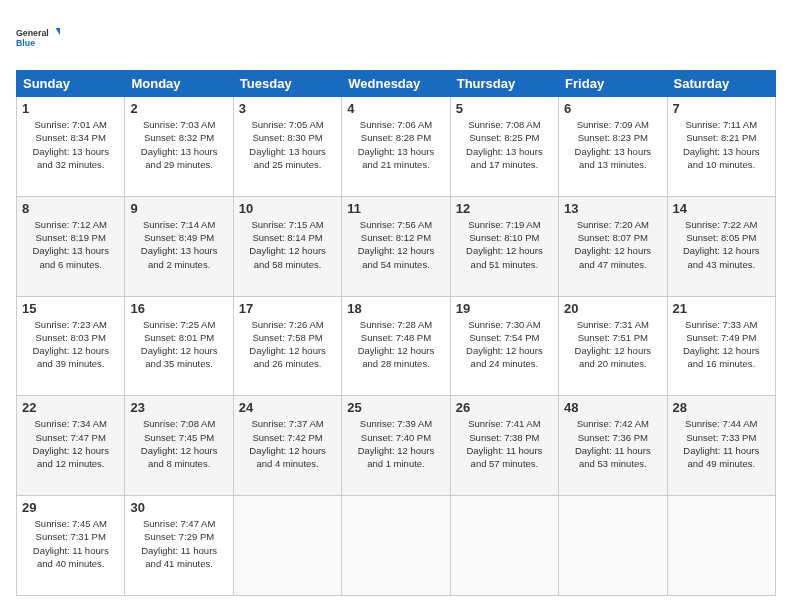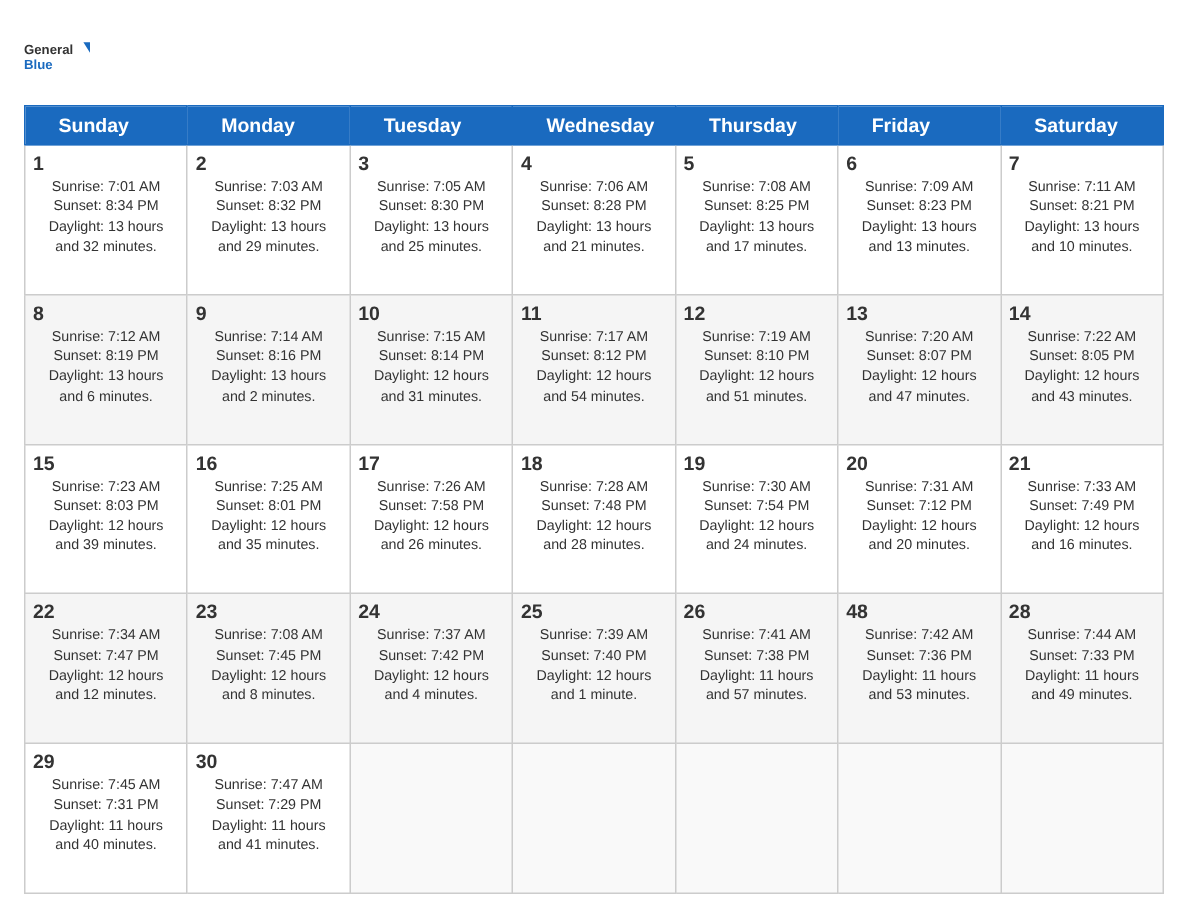--- a/index.html
+++ b/index.html
@@ -44,21 +44,21 @@
     .calendar {
       flex: 1;
       border-collapse: collapse;
       width: 100%;
       table-layout: fixed;
     }
     .calendar thead th {
       background-color: #1a6abf;
       color: white;
       text-align: left;
-      padding: 5px 22px;
+      padding: 5px 6px;
       font-size: 13px;
       font-weight: bold;
       border: 1px solid #1a6abf;
     }
     .calendar tbody td {
       vertical-align: top;
       border: 1px solid #ccc;
       padding: 4px 5px;
       font-size: 10px;
       color: #333;
@@ -186,38 +186,38 @@
               <div>Sunrise: 7:12 AM</div>
               <div>Sunset: 8:19 PM</div>
               <div>Daylight: 13 hours</div>
               <div>and 6 minutes.</div>
             </div>
           </td>
           <td>
             <span class="day-num">9</span>
             <div class="day-info">
               <div>Sunrise: 7:14 AM</div>
-              <div>Sunset: 8:16 PM</div>
+              <div>Sunset: 8:49 PM</div>
               <div>Daylight: 13 hours</div>
               <div>and 2 minutes.</div>
             </div>
           </td>
           <td>
             <span class="day-num">10</span>
             <div class="day-info">
               <div>Sunrise: 7:15 AM</div>
               <div>Sunset: 8:14 PM</div>
               <div>Daylight: 12 hours</div>
-              <div>and 31 minutes.</div>
+              <div>and 58 minutes.</div>
             </div>
           </td>
           <td>
             <span class="day-num">11</span>
             <div class="day-info">
-              <div>Sunrise: 7:17 AM</div>
+              <div>Sunrise: 7:56 AM</div>
               <div>Sunset: 8:12 PM</div>
               <div>Daylight: 12 hours</div>
               <div>and 54 minutes.</div>
             </div>
           </td>
           <td>
             <span class="day-num">12</span>
             <div class="day-info">
               <div>Sunrise: 7:19 AM</div>
               <div>Sunset: 8:10 PM</div>
@@ -287,21 +287,21 @@
               <div>Sunrise: 7:30 AM</div>
               <div>Sunset: 7:54 PM</div>
               <div>Daylight: 12 hours</div>
               <div>and 24 minutes.</div>
             </div>
           </td>
           <td>
             <span class="day-num">20</span>
             <div class="day-info">
               <div>Sunrise: 7:31 AM</div>
-              <div>Sunset: 7:12 PM</div>
+              <div>Sunset: 7:51 PM</div>
               <div>Daylight: 12 hours</div>
               <div>and 20 minutes.</div>
             </div>
           </td>
           <td>
             <span class="day-num">21</span>
             <div class="day-info">
               <div>Sunrise: 7:33 AM</div>
               <div>Sunset: 7:49 PM</div>
               <div>Daylight: 12 hours</div>

